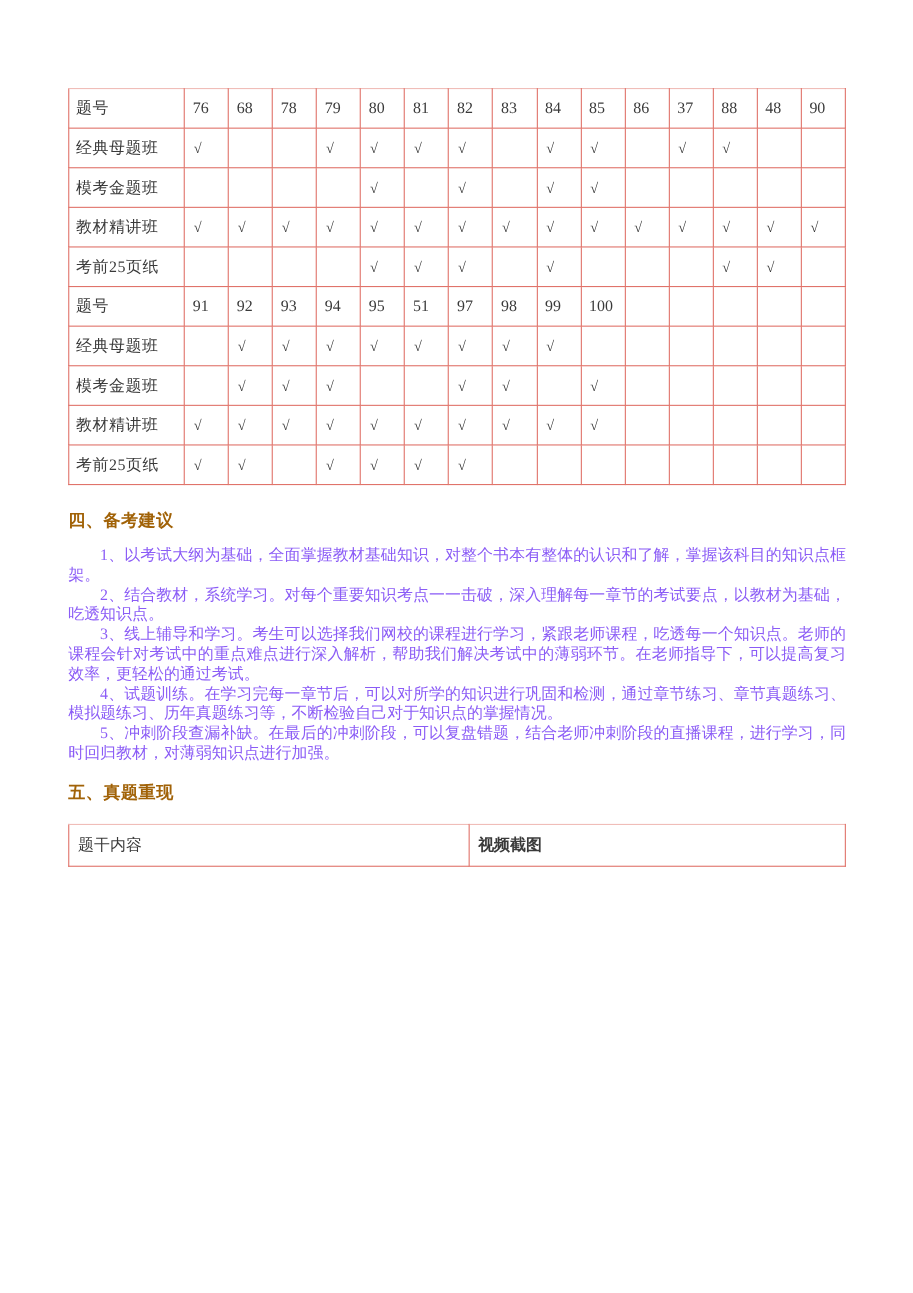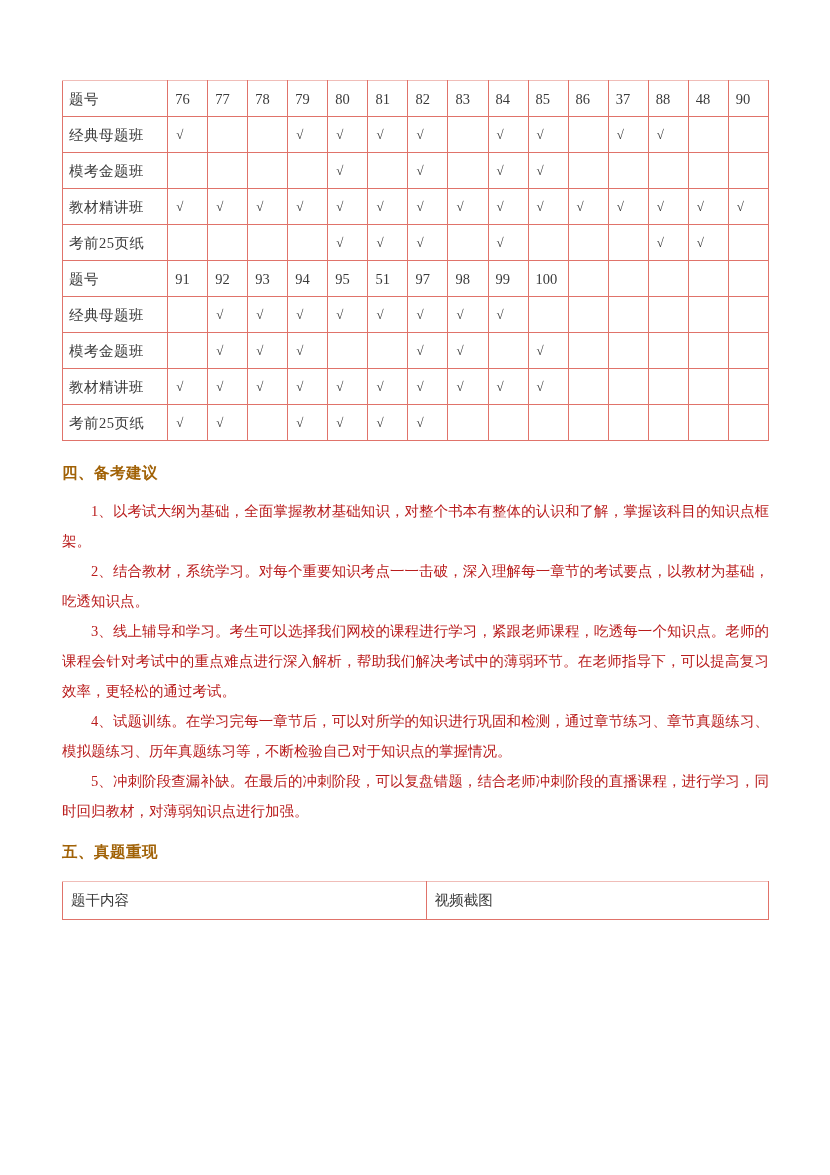--- a/index.html
+++ b/index.html
@@ -79,65 +79,65 @@
     font-size: 15.5px;
     font-family: "Liberation Sans", "DejaVu Sans", sans-serif;
     letter-spacing: 0.5px;
     margin: 0;
     padding: 0;
   }
 
   
   .para {
     font-size: 14.5px;
-    line-height: 30px;
+    line-height: 18px;
     text-indent: 2em;
     margin: 0;
-    color: #b91c1c;
+    color: #8b5cf6;
     text-align: justify;
     font-family: "Liberation Serif", "DejaVu Serif", serif;
   }
 
   
   table.qtable {
     border-collapse: collapse;
     width: 707px;
     table-layout: fixed;
   }
   table.qtable td {
     border: 1px solid #e0736a;
     height: 38px;
     padding: 0 8px;
     font-size: 14.5px;
     color: #3a3a3a;
     box-sizing: border-box;
     vertical-align: middle;
   }
   table.qtable td.c1 { width: 340px; }
-  table.qtable td.c2 { width: 320px; }
+  table.qtable td.c2 { width: 320px; font-weight: bold; }
   table.qtable tr.toprow td { border-top: 1px solid #f0bdb8; }
 
   .spacer-a { height: 22px; }
   .spacer-b { height: 12px; }
   .spacer-c { height: 16px; }
   .spacer-d { height: 18px; }
 </style>
 </head>
 <body>
 
 <div class="page">
   <div class="content">
 
     <table class="grid">
       <tbody>
 
         <tr class="toprow">
           <td class="lbl">题号</td>
           <td class="cell">76</td>
-          <td class="cell">77</td>
+          <td class="cell">68</td>
           <td class="cell">78</td>
           <td class="cell">79</td>
           <td class="cell">80</td>
           <td class="cell">81</td>
           <td class="cell">82</td>
           <td class="cell">83</td>
           <td class="cell">84</td>
           <td class="cell">85</td>
           <td class="cell">86</td>
           <td class="cell">37</td>

